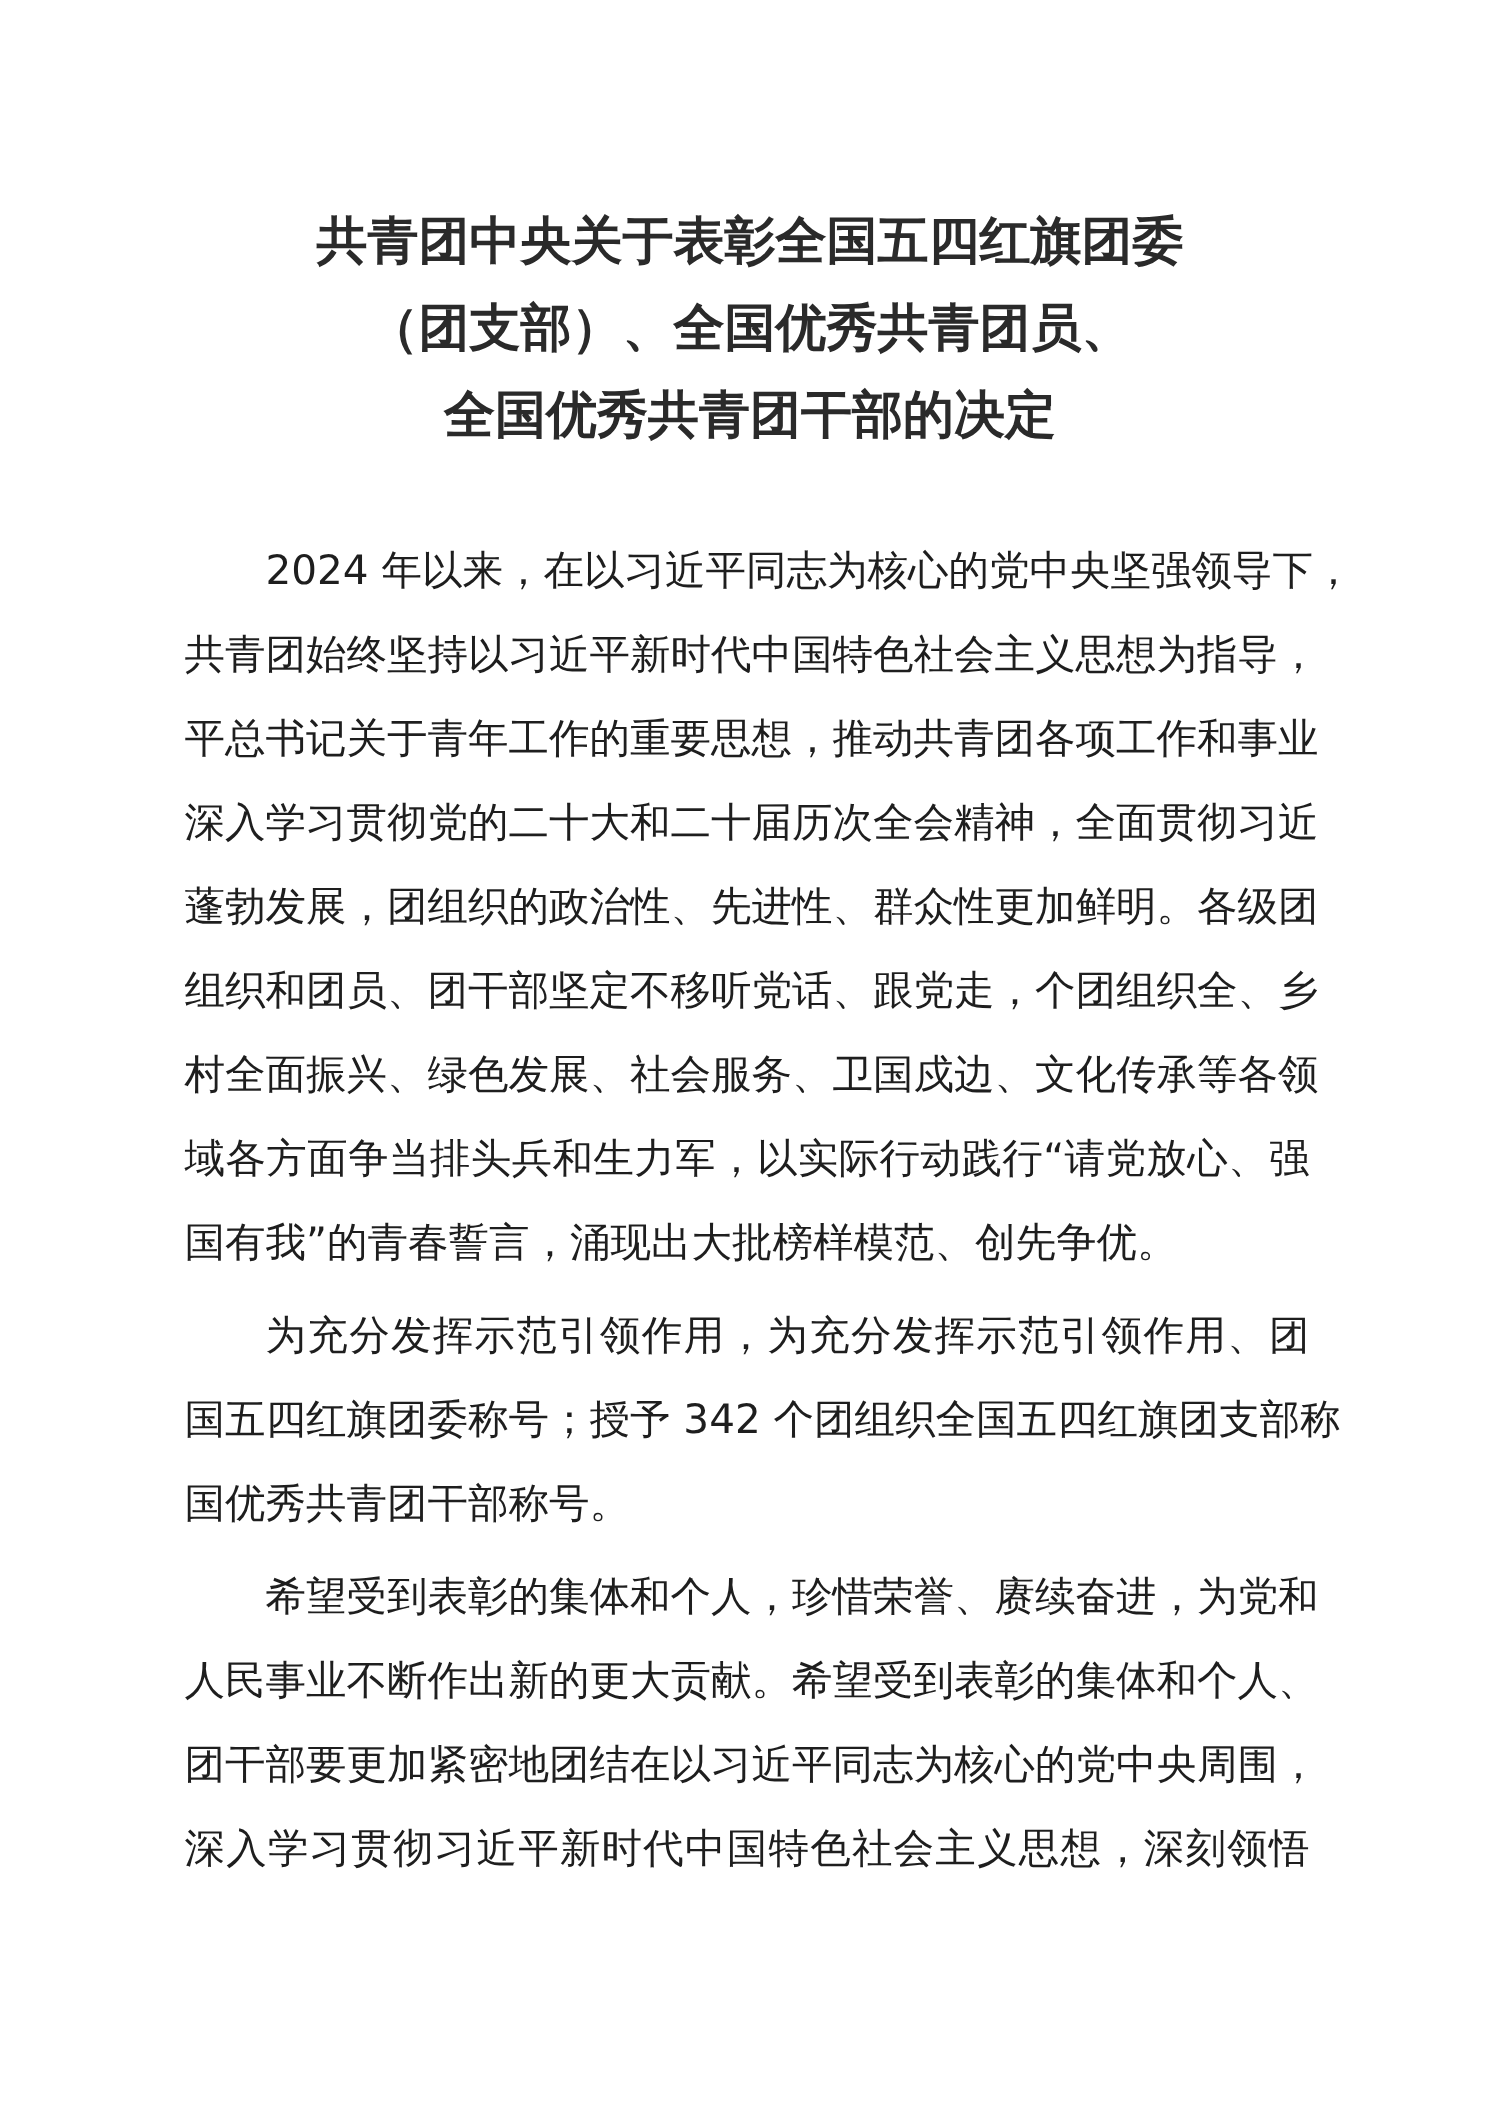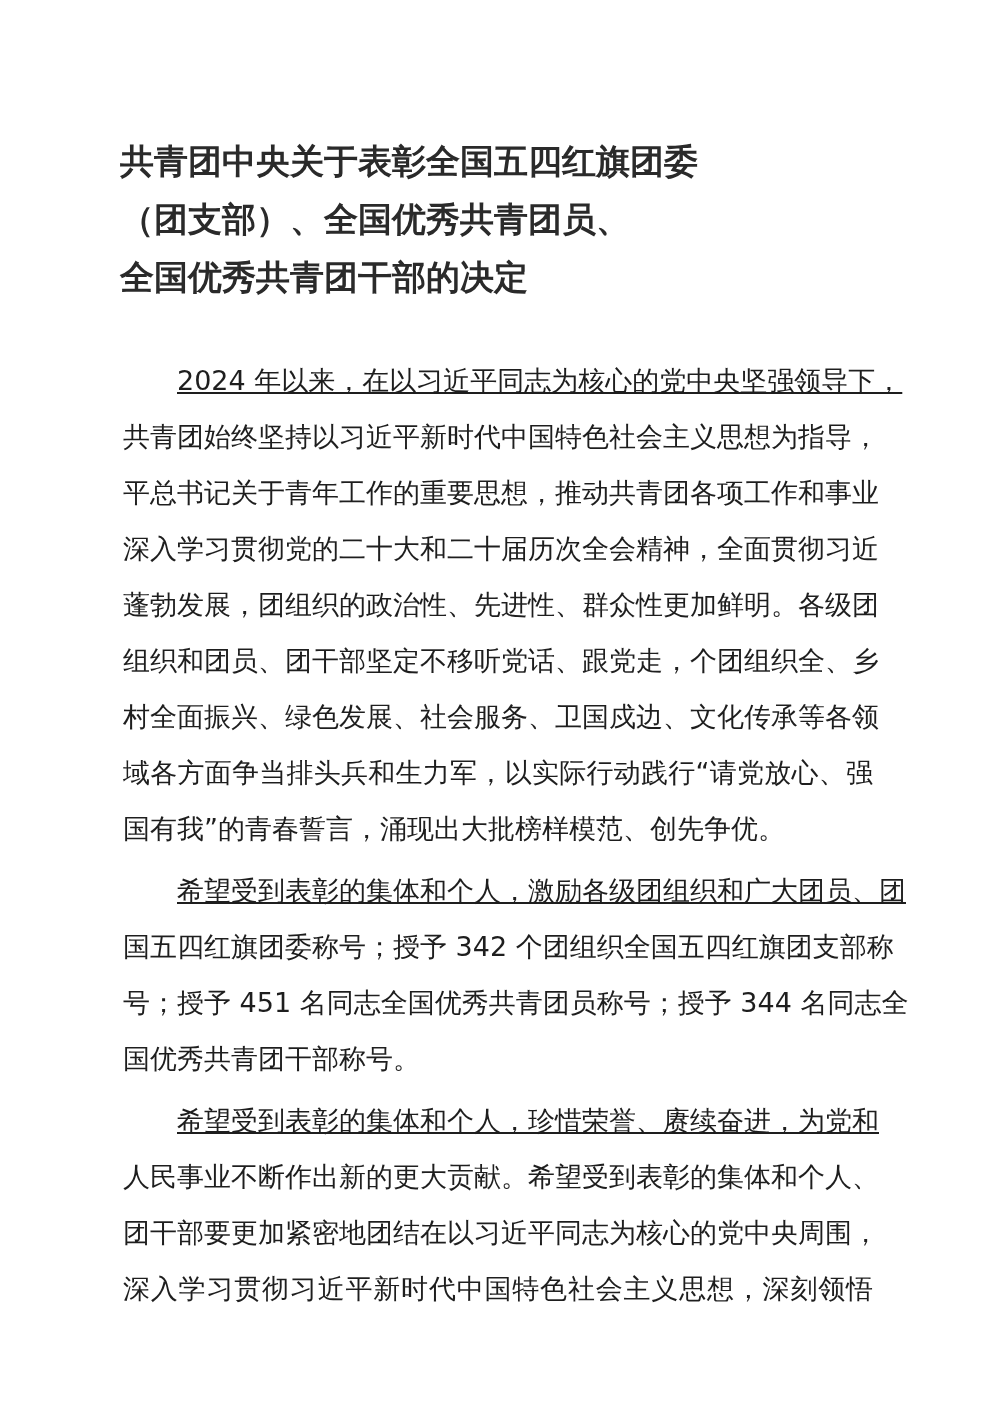--- a/index.html
+++ b/index.html
@@ -20,20 +20,21 @@
       top: 0;
       width: 1000px;
       height: 1414px;
       background: #ffffff;
     }
     .title {
       position: absolute;
       left: 120px;
       top: 132px;
       width: 760px;
+      text-align: center;
       font-family: "DejaVu Serif", "Liberation Serif", serif;
       font-weight: bold;
       font-size: 34px;
       line-height: 58px;
       color: #2a2a2a;
       letter-spacing: 0px;
     }
     .title-line {
       display: block;
       white-space: nowrap;
@@ -57,21 +58,20 @@
       letter-spacing: 0px;
     }
     .line.last {
       text-align-last: left;
     }
     .para-gap {
       height: 6px;
     }
     .line.indent {
       padding-left: 54px;
-      text-decoration: underline;
     }
   </style>
 </head>
 <body>
 
 <div class="page">
 
   <div class="title">
     <span class="title-line">共青团中央关于表彰全国五四红旗团委</span>
     <span class="title-line">（团支部）、全国优秀共青团员、</span>
@@ -88,23 +88,22 @@
       <span class="line">蓬勃发展，团组织的政治性、先进性、群众性更加鲜明。各级团</span>
       <span class="line">组织和团员、团干部坚定不移听党话、跟党走，个团组织全、乡</span>
       <span class="line">村全面振兴、绿色发展、社会服务、卫国戍边、文化传承等各领</span>
       <span class="line">域各方面争当排头兵和生力军，以实际行动践行“请党放心、强</span>
       <span class="line last">国有我”的青春誓言，涌现出大批榜样模范、创先争优。</span>
     </div>
 
     <div class="para-gap"></div>
 
     <div>
-      <span class="line indent">希望受到表彰的集体和个人，激励各级团组织和广大团员、团</span>
+      <span class="line indent">为充分发挥示范引领作用，为充分发挥示范引领作用、团</span>
       <span class="line">国五四红旗团委称号；授予 342 个团组织全国五四红旗团支部称</span>
-      <span class="line">号；授予 451 名同志全国优秀共青团员称号；授予 344 名同志全</span>
       <span class="line last">国优秀共青团干部称号。</span>
     </div>
 
     <div class="para-gap"></div>
 
     <div>
       <span class="line indent">希望受到表彰的集体和个人，珍惜荣誉、赓续奋进，为党和</span>
       <span class="line">人民事业不断作出新的更大贡献。希望受到表彰的集体和个人、</span>
       <span class="line">团干部要更加紧密地团结在以习近平同志为核心的党中央周围，</span>
       <span class="line">深入学习贯彻习近平新时代中国特色社会主义思想，深刻领悟</span>

